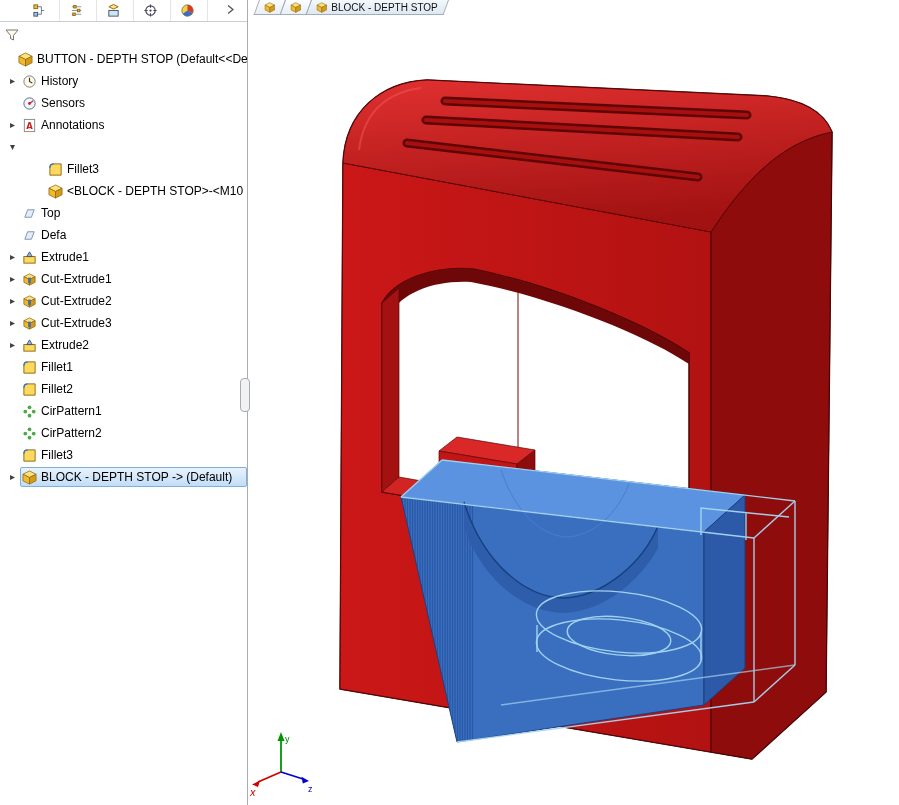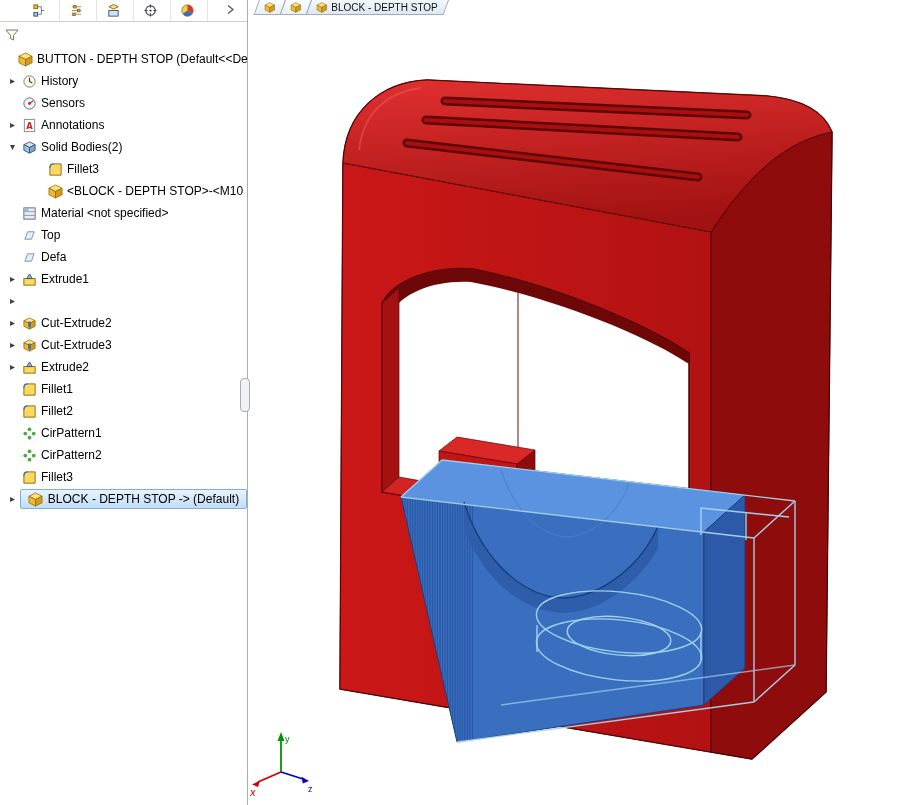--- a/index.html
+++ b/index.html
@@ -24,21 +24,21 @@
   .filter-row { height:25px; display:flex; align-items:center; padding-left:4px; }
 
   .tree { padding-top:1px; }
   .tree-row { display:flex; align-items:center; height:22px; overflow:hidden; white-space:nowrap; }
   .tree-row.root { padding-left:17px; }
   .indent1 { padding-left:5px; }
   .indent2 { padding-left:31px; }
   .arrow { width:15px; flex:none; font-size:10px; color:#3f3f3f; text-align:center; line-height:1; }
   .row-body { display:flex; align-items:center; flex:1 1 auto; height:20px;
     border:1px solid transparent; border-radius:2px; min-width:0; margin-right:0; }
-  .row-body.selected { background:linear-gradient(#e8f3fd,#c2ddf7); border-color:#7fafdd;justify-content:center; }
+  .row-body.selected { background:linear-gradient(#e8f3fd,#c2ddf7); border-color:#7fafdd; }
   .icon { width:16px; height:16px; flex:none; display:inline-flex;
     align-items:center; justify-content:center; margin-right:4px; }
   .icon svg { display:block; }
   .label { font-size:12px; }
 
   .splitter-grip { position:absolute; left:240px; top:378px; width:10px; height:34px;
     background:#f2f2f2; border:1px solid #a8adb4; border-radius:4px; z-index:3; }
 
   
   .viewport { position:absolute; left:249px; top:0; width:650px; height:805px; background:#fff; }
@@ -165,30 +165,20 @@
               <svg viewBox="0 0 16 16" width="15" height="15">
                 <rect x="2.5" y="1.5" width="11" height="13" fill="#ffffff" stroke="#888"></rect>
                 <text x="8" y="11.5" font-size="9" text-anchor="middle" fill="#cc2222" font-family="DejaVu Sans, sans-serif" font-weight="bold">A</text>
               </svg>
             </span>
             <span class="label">Annotations</span>
           </span>
         </div>
         <div class="tree-row indent1">
           <span class="arrow">▾</span>
-          <span class="row-body">
-            <span class="icon">
-              <svg viewBox="0 0 16 16" width="15" height="15">
-                <polygon points="8,2 14,5 8,8 2,5" fill="#cfe3f7" stroke="#445566"></polygon>
-                <polygon points="2,5 8,8 8,14 2,11" fill="#9cc3e8" stroke="#445566"></polygon>
-                <polygon points="14,5 8,8 8,14 14,11" fill="#7aa9d8" stroke="#445566"></polygon>
-              </svg>
-            </span>
-            <span class="label">Solid Bodies(2)</span>
-          </span>
         </div>
         <div class="tree-row indent2">
           <span class="arrow"></span>
           <span class="row-body">
             <span class="icon">
               <svg viewBox="0 0 16 16" width="15" height="15">
                 <path d="M2,14 L2,6 Q2,2 6,2 L14,2 L14,14 Z" fill="#ffd95e" stroke="#8a6a10"></path>
                 <path d="M2,6 Q2,2 6,2" stroke="#3a6fc0" stroke-width="1.5" fill="none"></path>
               </svg>
             </span>
@@ -206,33 +196,20 @@
               </svg>
             </span>
             <span class="label">&lt;BLOCK - DEPTH STOP&gt;-&lt;M10</span>
           </span>
         </div>
         <div class="tree-row indent1">
           <span class="arrow"></span>
           <span class="row-body">
             <span class="icon">
               <svg viewBox="0 0 16 16" width="15" height="15">
-                <rect x="2" y="2" width="12" height="12" fill="#e8eef5" stroke="#667"></rect>
-                <path d="M2,6 H14 M2,10 H14" stroke="#8899aa" stroke-width="1"></path>
-                <rect x="2" y="2" width="5" height="4" fill="#9bb8d8"></rect>
-              </svg>
-            </span>
-            <span class="label">Material &lt;not specified&gt;</span>
-          </span>
-        </div>
-        <div class="tree-row indent1">
-          <span class="arrow"></span>
-          <span class="row-body">
-            <span class="icon">
-              <svg viewBox="0 0 16 16" width="15" height="15">
                 <polygon points="3,12 6,4 13,4 10,12" fill="#dfe9f5" fill-opacity="0.85" stroke="#7a93b8"></polygon>
               </svg>
             </span>
             <span class="label">Top</span>
           </span>
         </div>
         <div class="tree-row indent1">
           <span class="arrow"></span>
           <span class="row-body">
             <span class="icon">
@@ -250,20 +227,31 @@
               <svg viewBox="0 0 16 16" width="15" height="15">
                 <rect x="2" y="7" width="12" height="7" fill="#ffd95e" stroke="#8a6a10"></rect>
                 <polygon points="5,7 8,2 11,7" fill="#8fb8e8" stroke="#445566"></polygon>
               </svg>
             </span>
             <span class="label">Extrude1</span>
           </span>
         </div>
         <div class="tree-row indent1">
           <span class="arrow">▸</span>
+          <span class="row-body">
+            <span class="icon">
+              <svg viewBox="0 0 16 16" width="15" height="15">
+                <polygon points="8,2 14,5 8,8 2,5" fill="#ffe07a" stroke="#8a6a10" stroke-width="0.8"></polygon>
+                <polygon points="2,5 8,8 8,14 2,11" fill="#f2b82e" stroke="#8a6a10" stroke-width="0.8"></polygon>
+                <polygon points="14,5 8,8 8,14 14,11" fill="#d69a18" stroke="#8a6a10" stroke-width="0.8"></polygon>
+                <rect x="6.5" y="6" width="3" height="6" fill="#4a6f9f"></rect>
+              </svg>
+            </span>
+            <span class="label">Cut-Extrude1</span>
+          </span>
         </div>
         <div class="tree-row indent1">
           <span class="arrow">▸</span>
           <span class="row-body">
             <span class="icon">
               <svg viewBox="0 0 16 16" width="15" height="15">
                 <polygon points="8,2 14,5 8,8 2,5" fill="#ffe07a" stroke="#8a6a10" stroke-width="0.8"></polygon>
                 <polygon points="2,5 8,8 8,14 2,11" fill="#f2b82e" stroke="#8a6a10" stroke-width="0.8"></polygon>
                 <polygon points="14,5 8,8 8,14 14,11" fill="#d69a18" stroke="#8a6a10" stroke-width="0.8"></polygon>
                 <rect x="6.5" y="6" width="3" height="6" fill="#4a6f9f"></rect>

